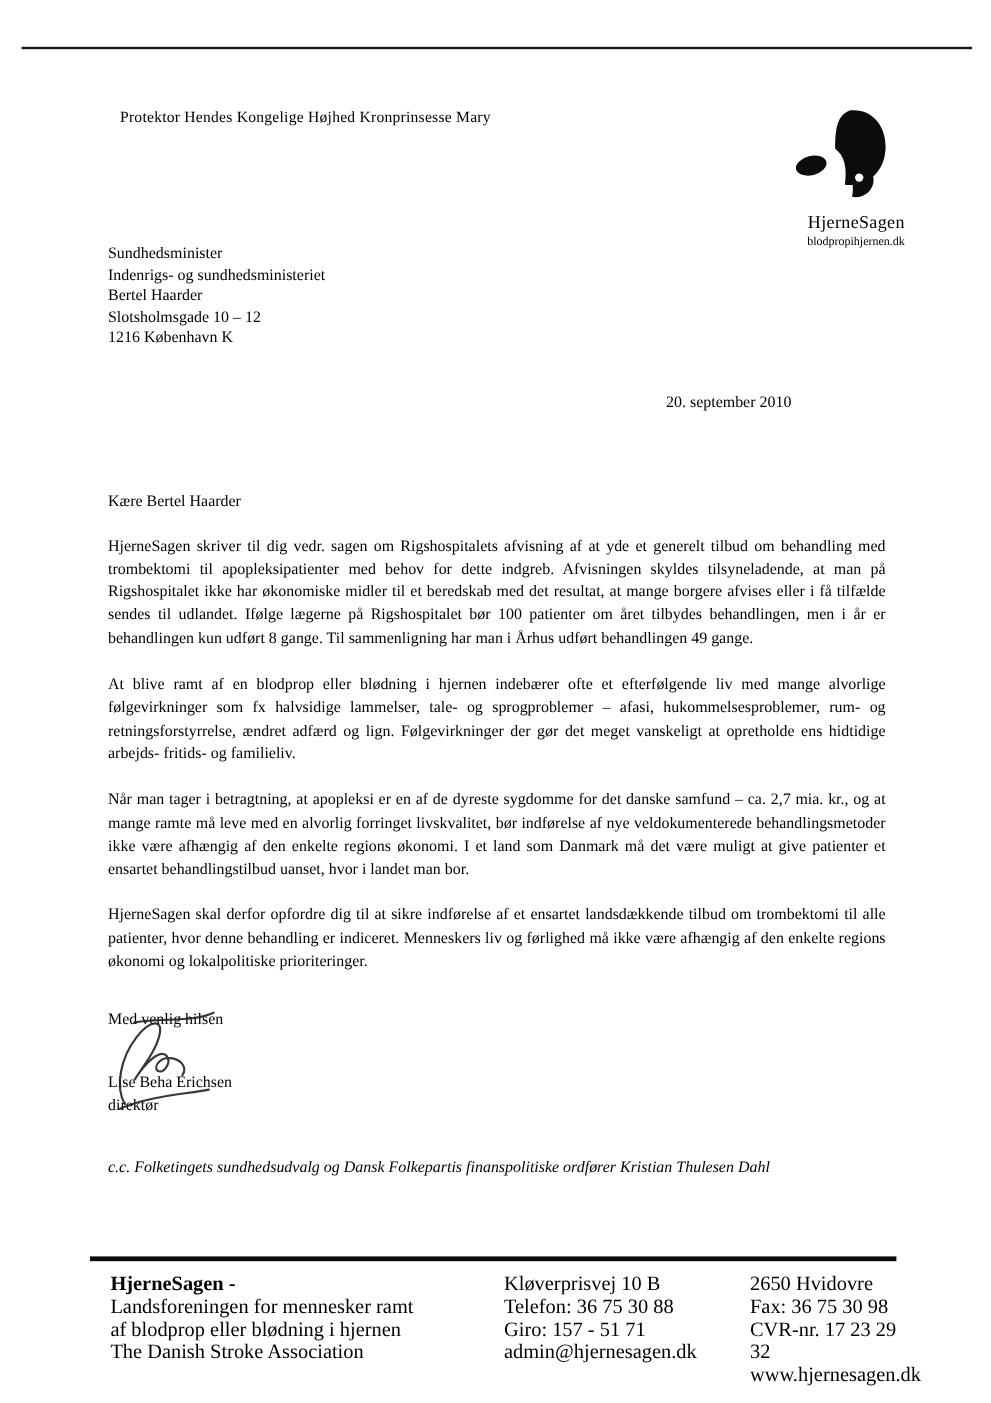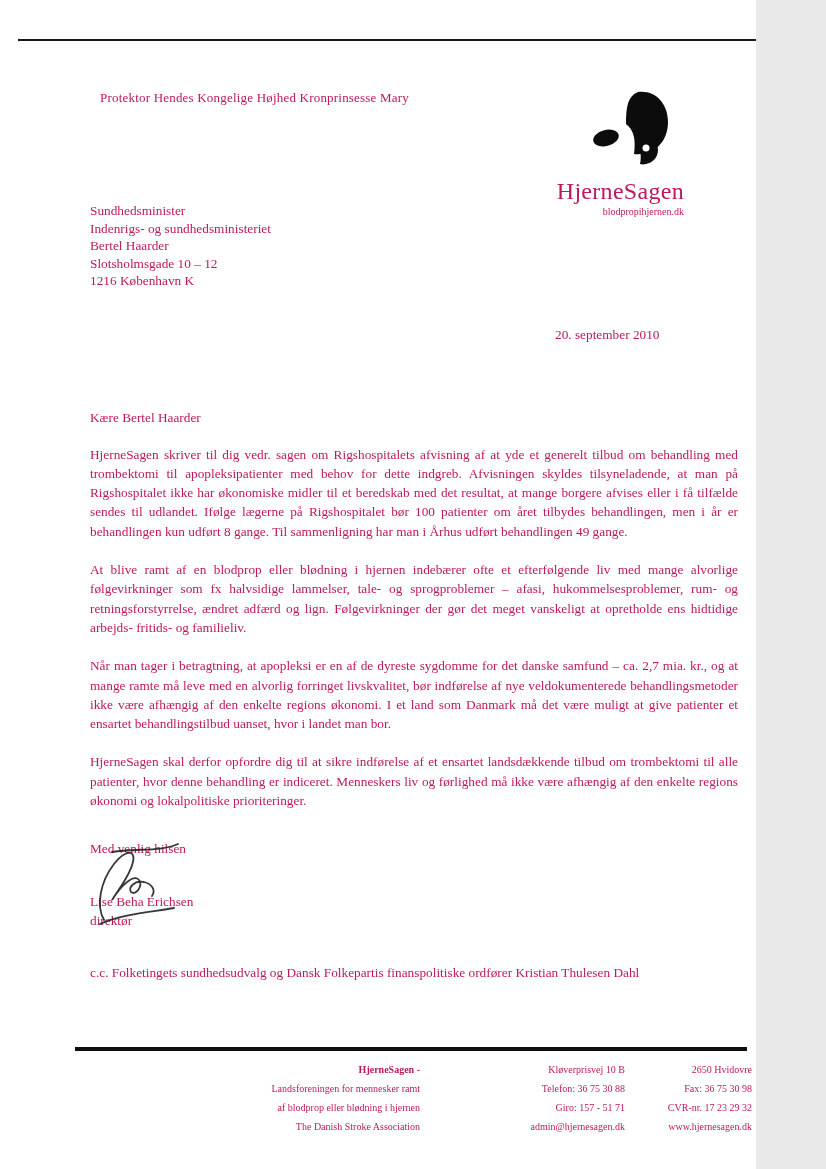--- a/index.html
+++ b/index.html
@@ -3,71 +3,71 @@
 <meta charset="utf-8">
 <style>
   html, body { margin: 0; padding: 0; }
   body {
     width: 826px; height: 1169px;
     background: #e9e9e9;
     font-family: "Liberation Serif", "DejaVu Serif", serif;
   }
   .page {
     position: relative;
-    width: 756px; height: 1169px;
+    width: 826px; height: 1169px;
     background: #ffffff;
-    color: #be185d;
+    color: #000000;
     overflow: hidden;
   }
   .top-rule {
     position: absolute; left: 18px; top: 39px;
     width: 792px; height: 2px; background: #151515;
   }
   .protector {
     position: absolute; left: 100px; top: 90px;
     font-size: 13px; letter-spacing: 0.2px;
   }
   .logo {
     position: absolute; right: 72px; top: 90px;
     width: 130px; text-align: right;
   }
   .logo-mark { display: block; margin: 0 14px 2px auto; }
-  .logo-name { font-size: 24px; letter-spacing: 0.3px; }
+  .logo-name { font-size: 15px; letter-spacing: 0.3px; }
   .logo-tagline { font-size: 10px; margin-top: 1px; }
   .content {
     position: absolute; left: 90px; top: 202px;
     width: 648px;
     font-size: 13.3px; line-height: 19.3px;
   }
   .addr div { line-height: 17.6px; }
   .date-line { margin-top: 35px; margin-left: 465px; }
   .salutation { margin-top: 64px; }
   .body-par {
     margin: 19px 0 0 0;
     text-align: justify;
   }
   .body-par.first { margin-top: 17px; }
   .closing { margin-top: 29px; }
   .signer-name { margin-top: 33px; }
   .signer-title { margin-top: 0; }
-  .cc-line { margin-top: 33px; }
+  .cc-line { margin-top: 33px; font-style: italic; }
   .signature-svg {
     position: absolute; left: 82px; top: 836px;
     pointer-events: none;
   }
   .footer-rule {
     position: absolute; left: 75px; top: 1047px;
     width: 672px; height: 4px; background: #0d0d0d;
   }
   .footer {
     position: absolute; left: 92px; top: 1060px;
     width: 660px;
     display: grid;
     grid-template-columns: 328px 205px auto;
-    font-size: 10px; line-height: 19px; text-align: right;
+    font-size: 17px; line-height: 19px;
   }
   .footer .bold { font-weight: bold; }
 </style>
 </head>
 <body>
 
 <div class="page">
 
   <div class="top-rule"></div>
 

